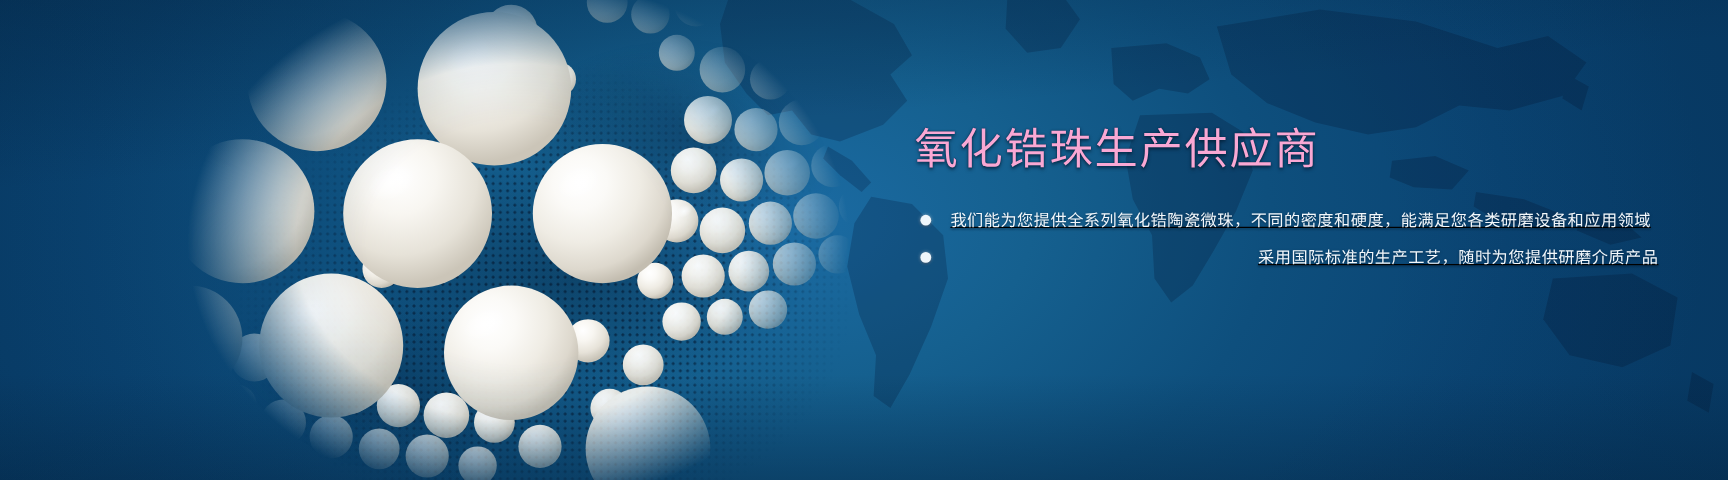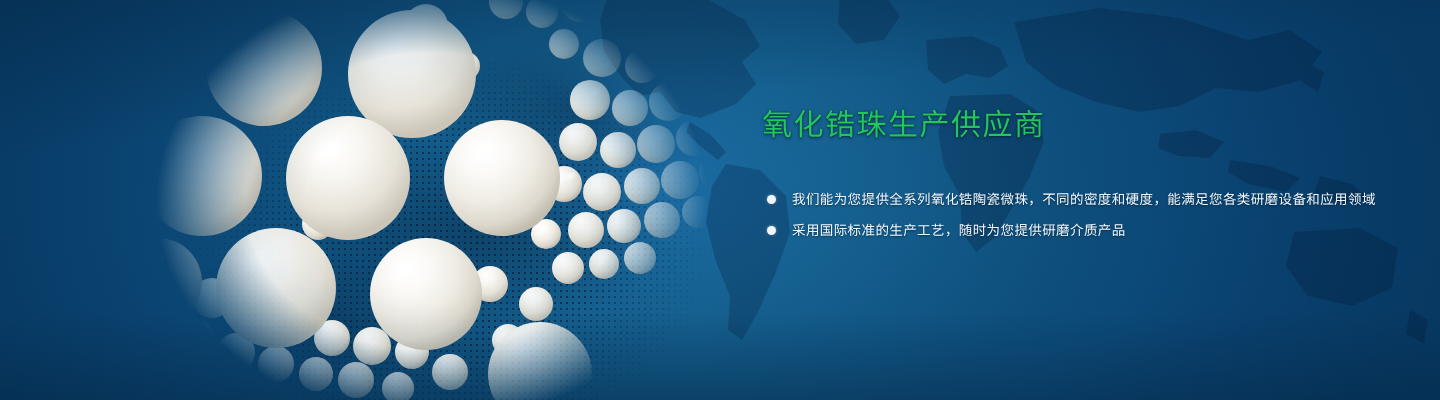--- a/index.html
+++ b/index.html
@@ -66,43 +66,44 @@
   }
   #beads svg{ width:100%; height:100%; display:block; overflow:visible; }
 
   
   .content{
     position:absolute;
     left:762px; top:106px;
     width:620px;
   }
   .title{
-    font-size:30px;
+    font-size:36px;
     line-height:38px;
     font-weight:400;
-    color:#22c55e;
+    color:#f9a8d4;
     letter-spacing:1.5px;
     text-shadow:0 1px 3px rgba(2,24,46,0.75), 0 0 1px rgba(2,24,46,0.9);
     white-space:nowrap;
   }
   ul.points{
     list-style:none;
-    margin-top:44px;
+    margin-top:28px;
+    text-decoration:underline;
   }
   ul.points li{
     position:relative;
     padding-left:30px;
     margin-bottom:8px;
     font-size:13.5px;
     line-height:23px;
     color:#f3f8fc;
     letter-spacing:0.4px;
     text-shadow:0 1px 2px rgba(2,24,46,0.65);
   }
-  ul.points li:last-child{ margin-bottom:0; }
+  ul.points li:last-child{ margin-bottom:0;text-align:right; }
   .bullet{
     position:absolute;
     left:5px; top:7px;
     width:9px; height:9px;
     border-radius:50%;
     background:#eef6fb;
     box-shadow:0 0 3px rgba(255,255,255,0.5), 0 1px 2px rgba(2,24,46,0.6);
   }
 </style>
 </head>

